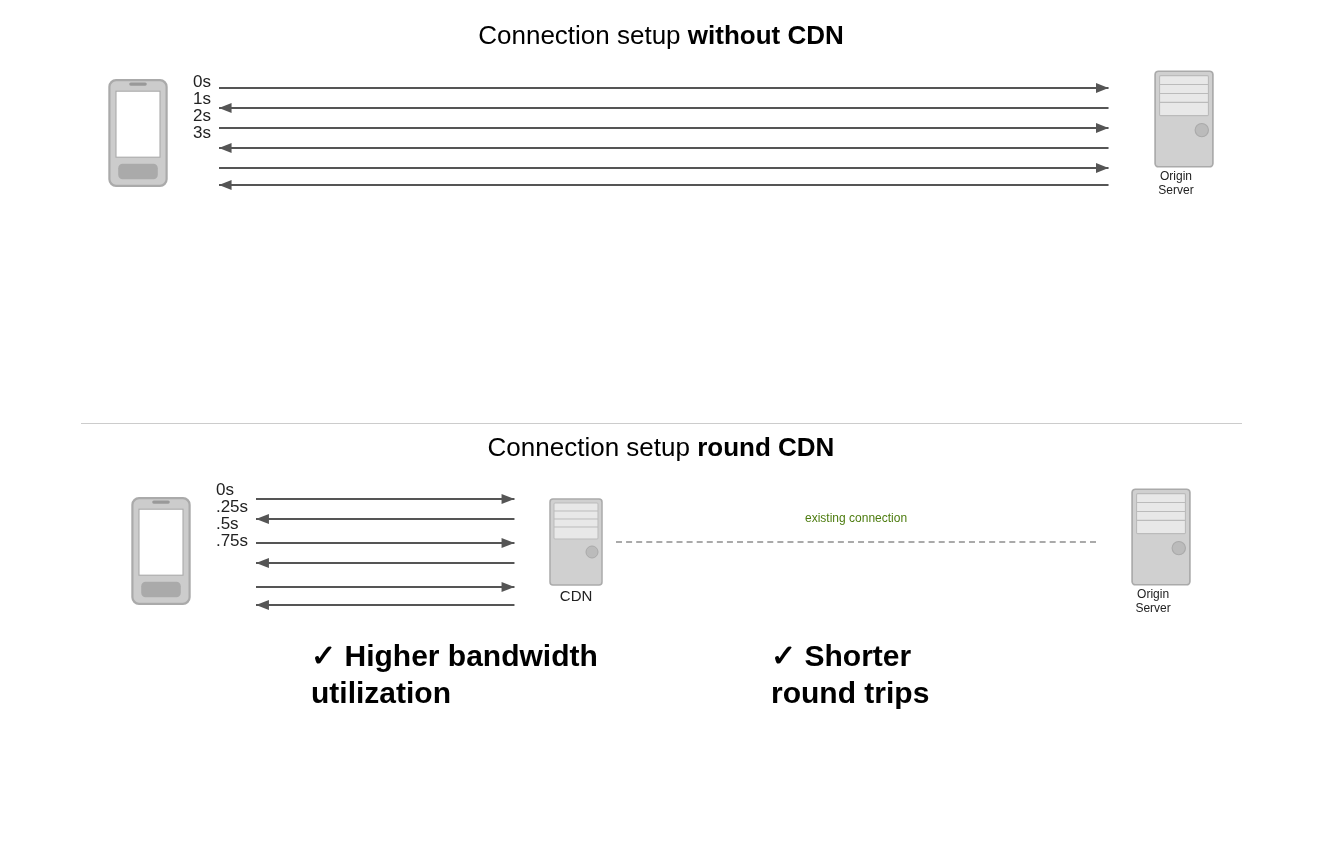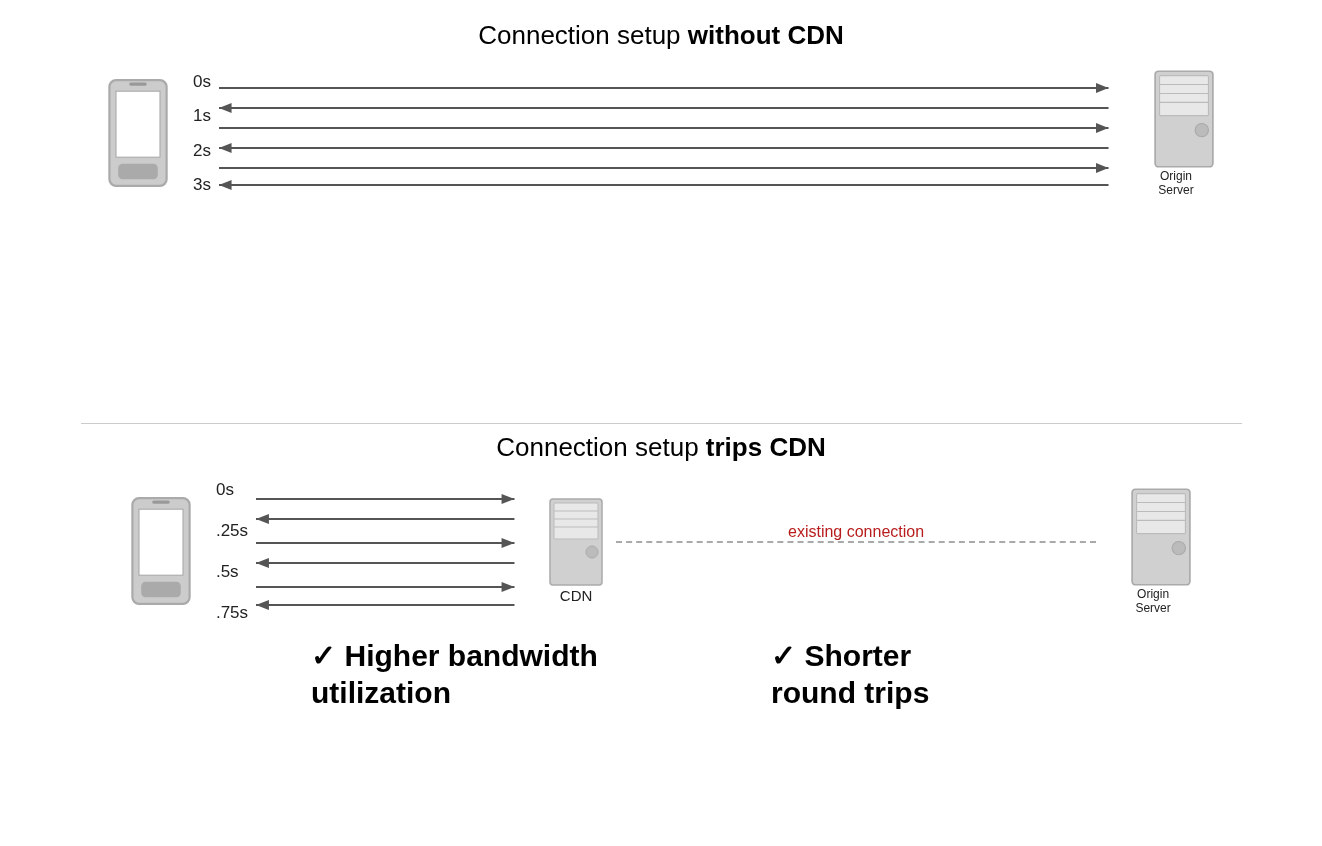--- a/index.html
+++ b/index.html
@@ -50,21 +50,21 @@
       width: 70px;
       height: 110px;
       flex-shrink: 0;
       margin-right: 20px;
     }
 
     
     .time-labels {
       display: flex;
       flex-direction: column;
-      justify-content: space-between;
+      justify-content: flex-start;
       height: 120px;
       margin-right: 8px;
     }
     .time-label {
       font-size: 17px;
       color: #222;
       line-height: 1;
     }
 
     
@@ -147,25 +147,25 @@
       max-width: 480px;
       position: relative;
       height: 140px;
       display: flex;
       align-items: center;
       justify-content: center;
     }
 
     .existing-label {
       position: absolute;
-      top: 42px;
+      top: 30px;
       left: 50%;
       transform: translateX(-50%);
-      font-size: 16px;
-      color: #b91c1c;
+      font-size: 12px;
+      color: #4d7c0f;
       white-space: nowrap;
     }
 
     .dotted-line {
       width: 100%;
       border-top: 2px dashed #aaa;
       position: absolute;
       top: 60px;
     }
 
@@ -253,21 +253,21 @@
         </svg>
         <div class="server-label">Origin<br>Server</div>
       </div>
     </div>
   </div>
 
   <div class="divider"></div>
 
   <div class="bottom-section">
     <div class="section-title">
-      <span>Connection setup </span><strong>trips CDN</strong>
+      <span>Connection setup </span><strong>round CDN</strong>
     </div>
 
     <div class="bottom-diagram">
 
       <svg class="phone-svg phone-icon" viewBox="0 0 60 100" fill="none" xmlns="http://www.w3.org/2000/svg">
         <rect x="4" y="2" width="52" height="96" rx="6" ry="6" fill="#ccc" stroke="#aaa" stroke-width="2"></rect>
         <rect x="10" y="12" width="40" height="60" fill="white" stroke="#aaa" stroke-width="1"></rect>
         <rect x="22" y="4" width="16" height="3" rx="1.5" fill="#999"></rect>
         <rect x="12" y="78" width="36" height="14" rx="4" fill="#aaa"></rect>
       </svg>

